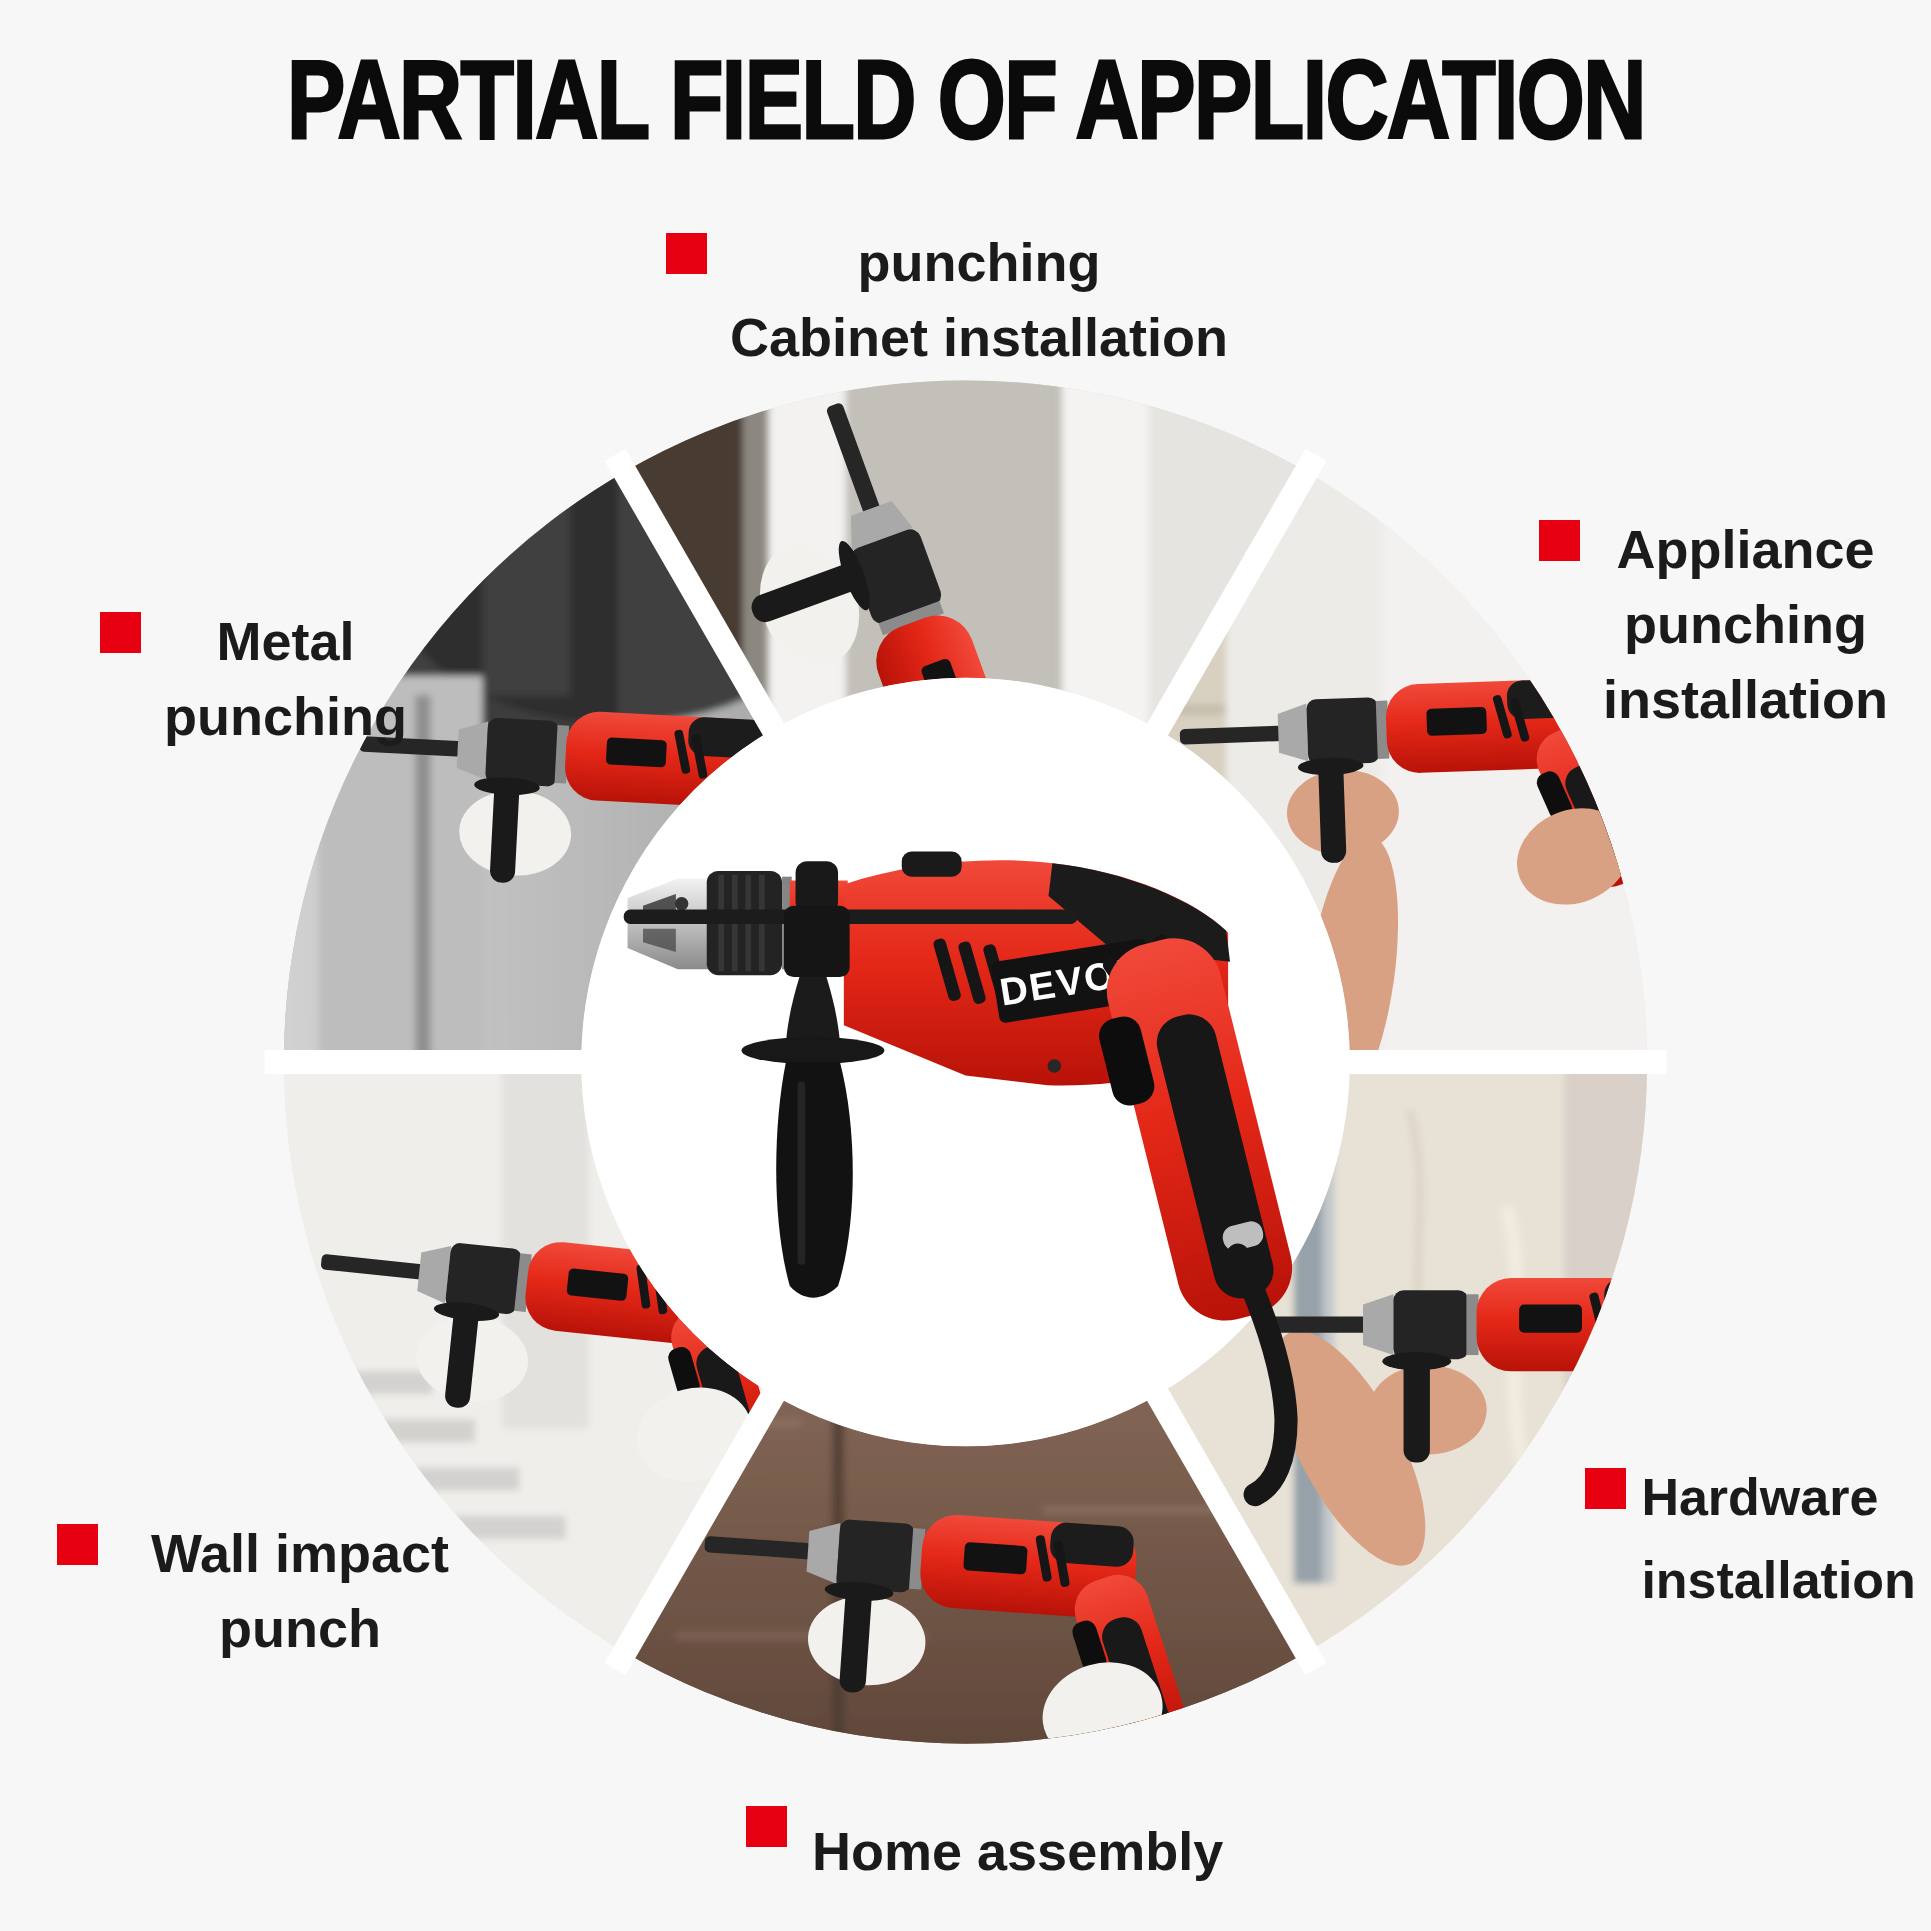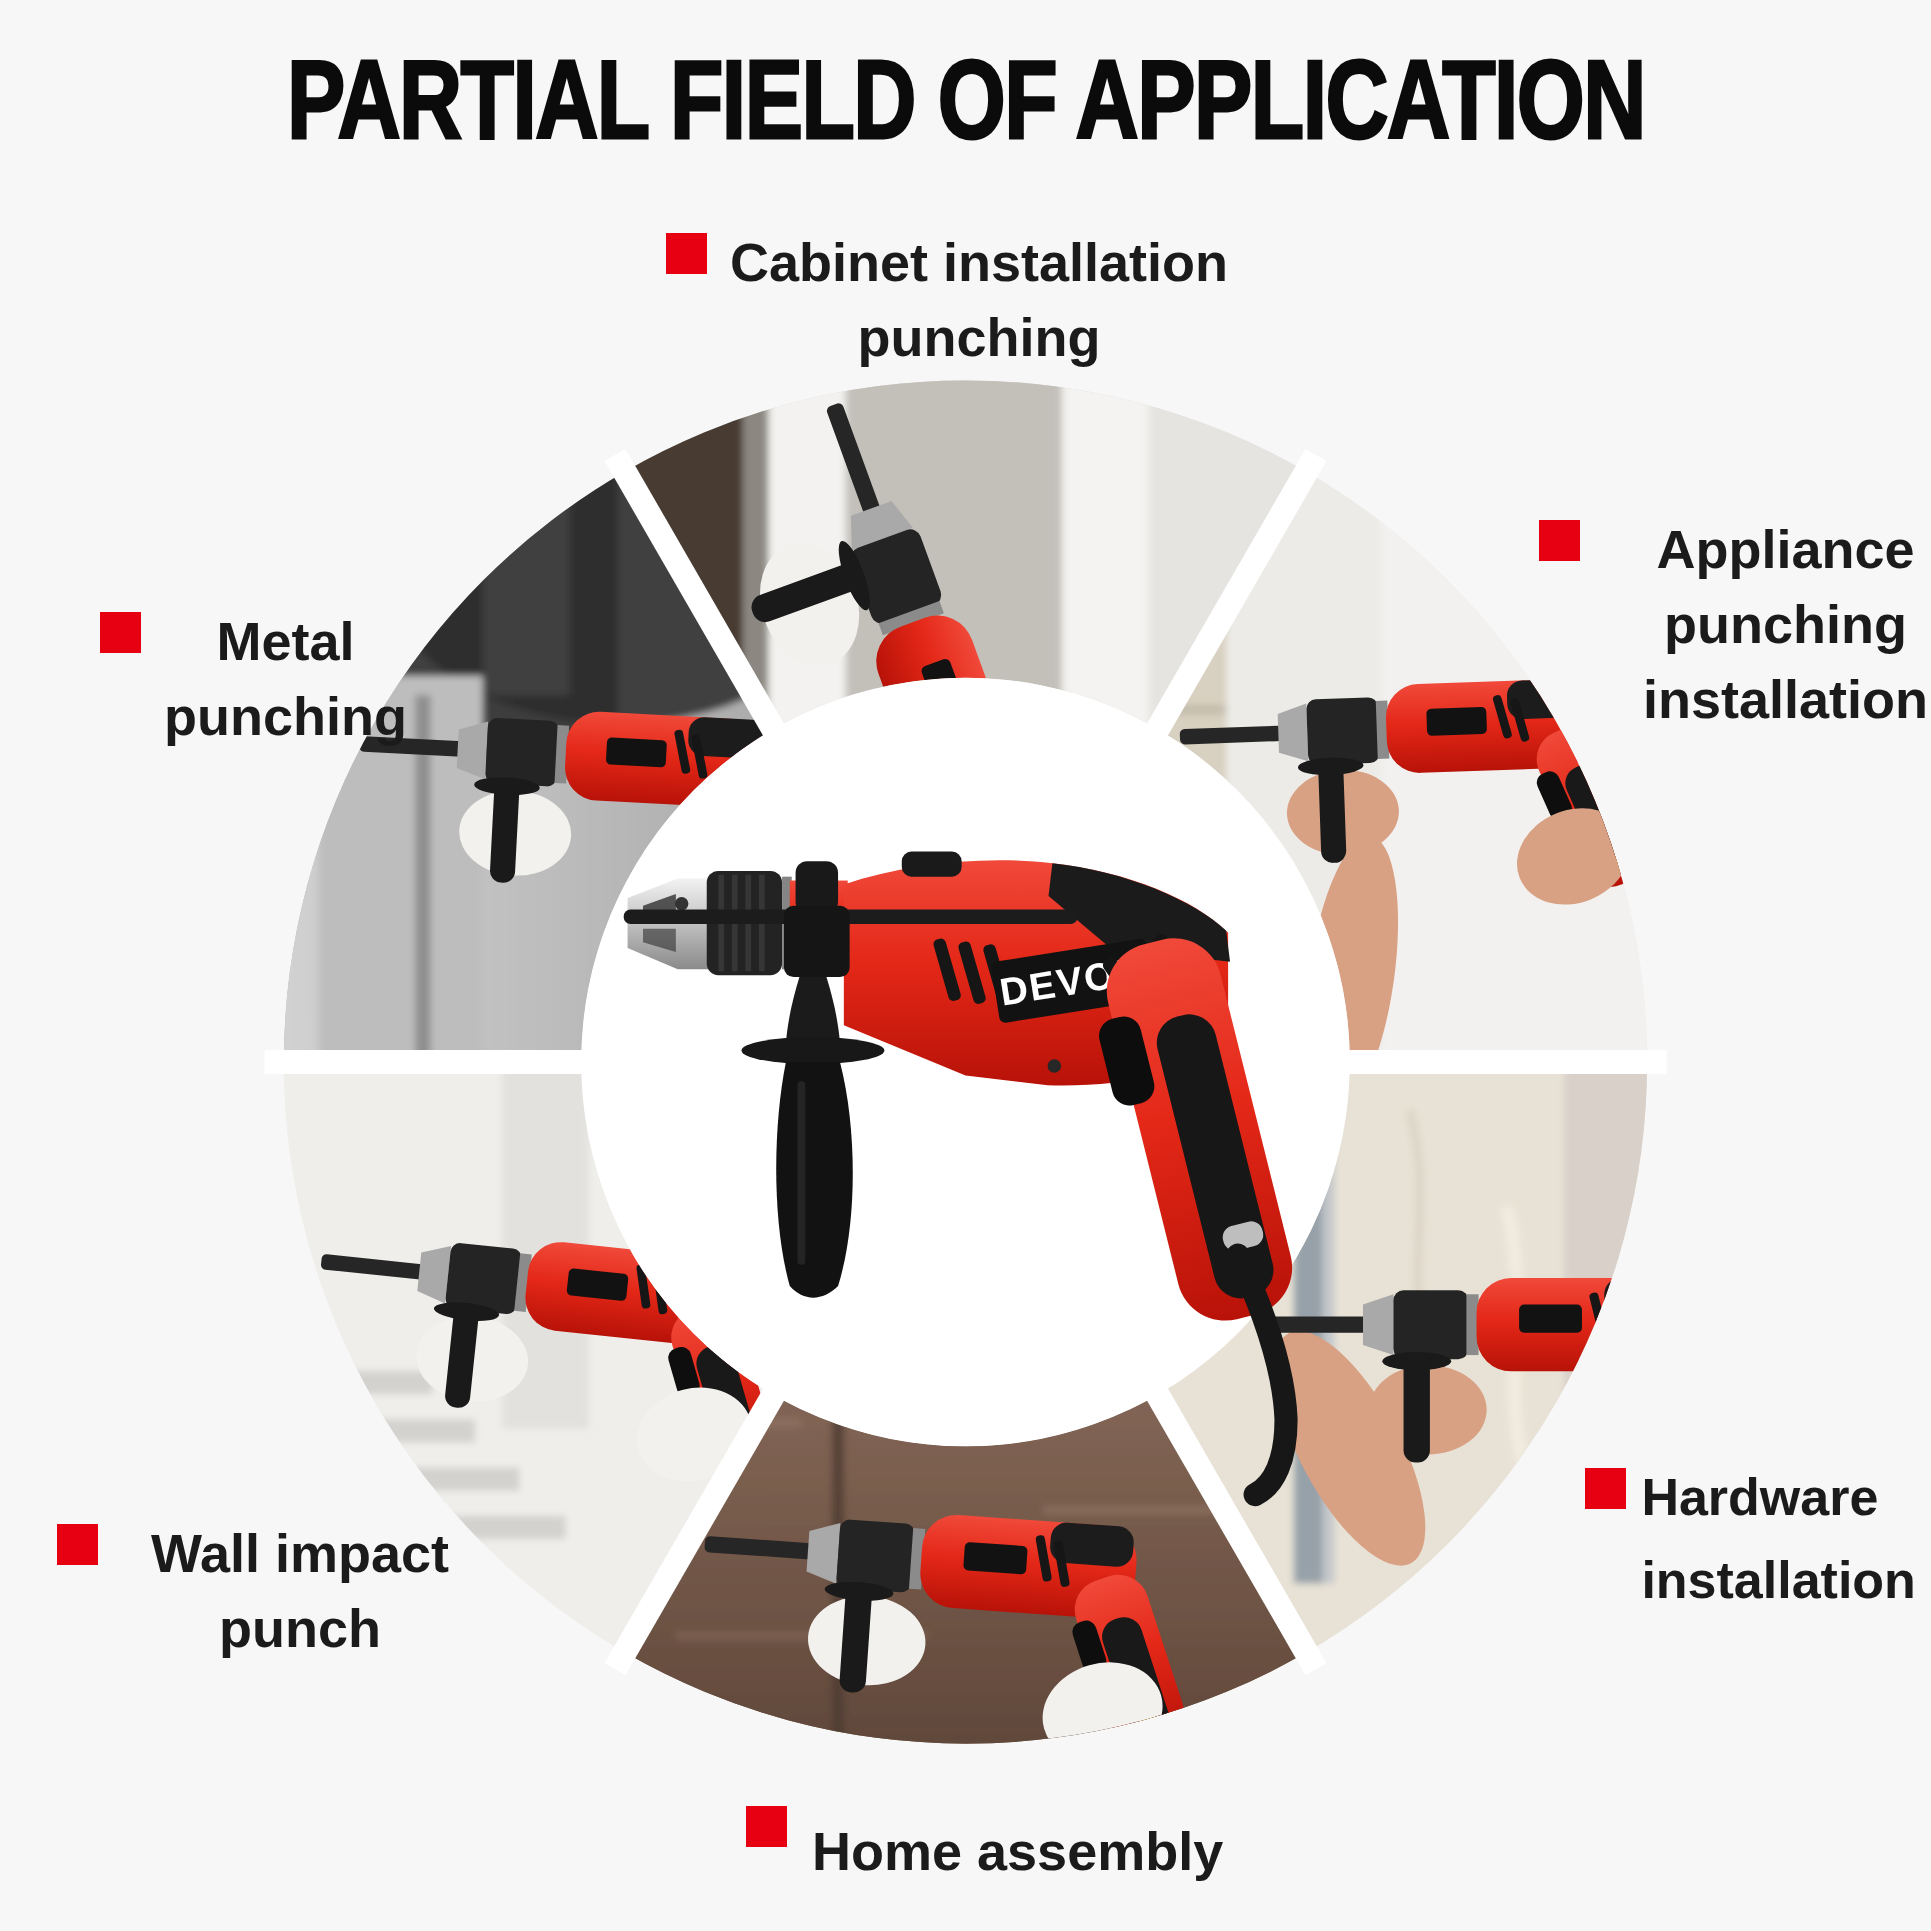--- a/index.html
+++ b/index.html
@@ -235,26 +235,26 @@
     <ellipse cx="842" cy="1088" rx="74" ry="14" fill="#181818"></ellipse>
     <path d="M814,1100 L870,1100 C888,1170 888,1268 868,1332 C852,1348 832,1348 818,1332 C800,1268 800,1170 814,1100 Z" fill="#121212"></path>
     <rect x="826" y="1120" width="8" height="190" rx="4" fill="#2c2c2c" opacity="0.7"></rect>
     <path d="M1282,1300 C1310,1360 1330,1420 1332,1470 C1332,1512 1320,1538 1300,1548" stroke="#171717" stroke-width="24" stroke-linecap="round" fill="none"></path>
   </g>
 </svg>
 
 <div class="app-label" style="left:666px;top:225px;">
   <div class="bullet"></div>
   <div class="lines center gap24">
+    <div>punching</div>
     <div>Cabinet installation</div>
-    <div>punching</div>
-  </div>
-</div>
-
-<div class="app-label" style="left:1539px;top:512px;gap:40px;">
+  </div>
+</div>
+
+<div class="app-label" style="left:1539px;top:512px;">
   <div class="bullet"></div>
   <div class="lines center gap24">
     <div>Appliance</div>
     <div>punching</div>
     <div>installation</div>
   </div>
 </div>
 
 <div class="app-label" style="left:100px;top:604px;">
   <div class="bullet"></div>

